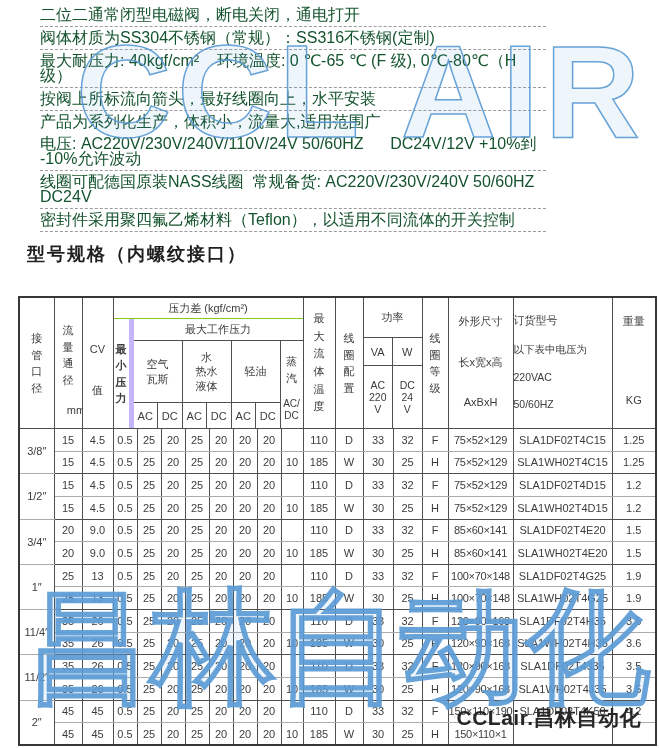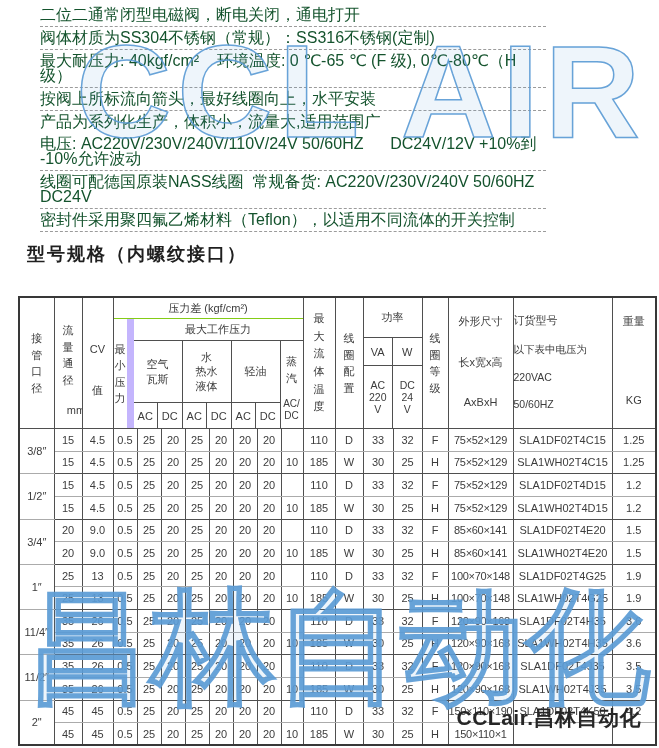--- a/index.html
+++ b/index.html
@@ -46,21 +46,21 @@
   .vt-temp{line-height:1.6;}
   .unit{margin-top:4px;font-size:11px;padding-left:16px;}
   .col-flow-inner,.col-cv-inner{display:flex;flex-direction:column;align-items:center;justify-content:center;height:100%;}
   .col-cv-inner{justify-content:space-between;padding-top:14px;}
   .cv-gap{margin-top:28px;}
   
   th.pcell{vertical-align:top;}
   .pblock{display:flex;flex-direction:column;height:130px;}
   .p-top{height:27px;border-bottom:1px solid #84cc16;display:flex;align-items:center;justify-content:center;}
   .p-rest{flex:1;display:flex;}
-  .p-min{width:24px;border-right:7px solid #c4b5fd;display:flex;align-items:center;justify-content:center;}
+  .p-min{width:24px;border-right:5px solid #c4b5fd;display:flex;align-items:center;justify-content:center;font-weight:bold;}
   .p-right{flex:1;display:flex;flex-direction:column;}
   .p-maxw{height:21px;border-bottom:1px solid #4f4f4f;display:flex;align-items:center;justify-content:center;}
   .p-fluids{flex:1;display:flex;}
   .fluid{width:48px;border-right:1px solid #4f4f4f;display:flex;flex-direction:column;}
   .flabel{flex:1;display:flex;align-items:center;justify-content:center;white-space:pre-line;line-height:1.3;}
   .acdc{height:25px;border-top:1px solid #4f4f4f;display:flex;}
   .acdc span{flex:1;display:flex;align-items:center;justify-content:center;}
   .acdc span + span{border-left:1px solid #4f4f4f;}
   .steam{width:22px;display:flex;flex-direction:column;}
   .steam-label{flex:1;display:flex;align-items:center;justify-content:center;}

